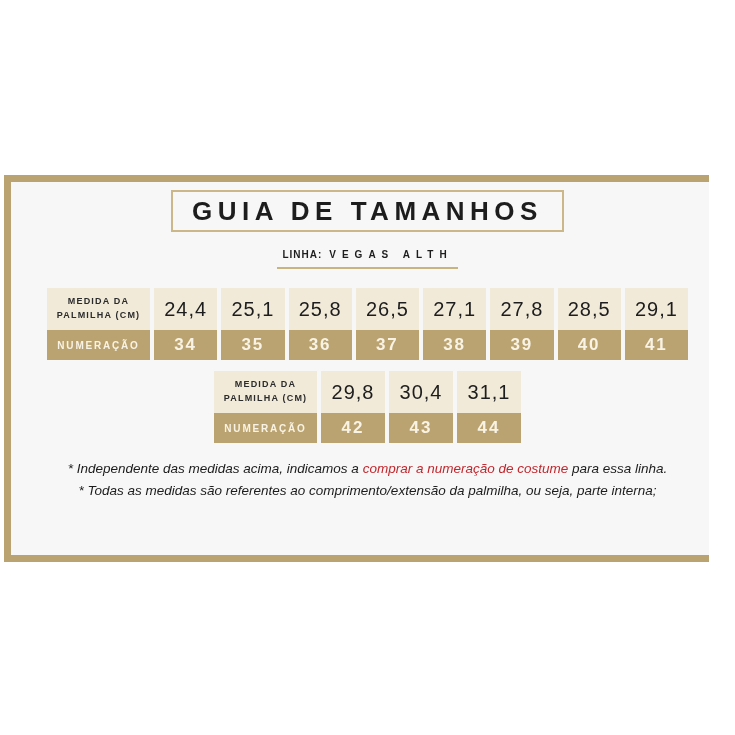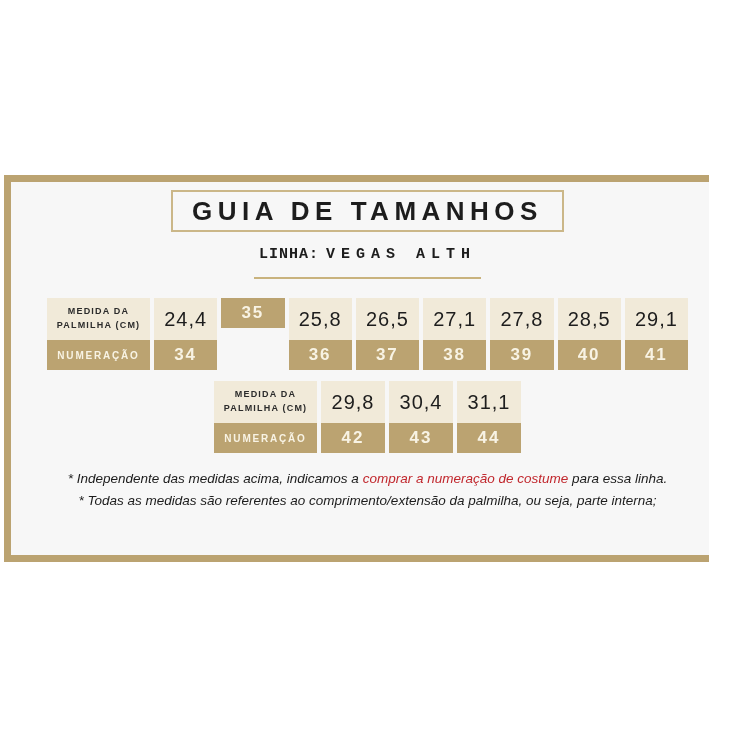--- a/index.html
+++ b/index.html
@@ -31,25 +31,24 @@
     font-size:26px; font-weight:bold;
     letter-spacing:5.5px;
     color:var(--text-dark, #1d1d1d);
     white-space:nowrap;
   }
 
   .subtitle-wrap { text-align:center; margin-top:12px; }
   .subtitle {
     display:inline-block;
     border-bottom:2px solid var(--underline, #c9b37e);
-    padding:0 5px 14px;
-    font-weight:bold; font-size:15px;
+    padding:0 5px 7px;
+    font-weight:bold; font-size:10px;
     color:var(--text-dark, #1d1d1d);
     white-space:nowrap;
-    font-family:Liberation Mono, monospace;
   }
   .subtitle-prefix { letter-spacing:1px; margin-right:7px; }
   .subtitle-value { letter-spacing:6px; }
 
   .size-table { display:flex; column-gap:4px; margin-left:auto; margin-right:auto; }
   .table-1 { width:641px; margin-top:19px; }
   .table-2 { width:307px; margin-top:11px; }
 
   .col { display:flex; flex-direction:column; }
   .label-col { width:103px; flex:none; }
@@ -108,20 +107,21 @@
         <div class="col label-col">
           <div class="cell top label-top">MEDIDA DA
 PALMILHA (CM)</div>
           <div class="cell bottom label-bottom">NUMERAÇÃO</div>
         </div>
         <div class="col value-col">
           <div class="cell top value-top">24,4</div>
           <div class="cell bottom value-bottom">34</div>
         </div>
         <div class="col value-col">
+          <div class="cell top value-top">25,1</div>
           <div class="cell bottom value-bottom">35</div>
         </div>
         <div class="col value-col">
           <div class="cell top value-top">25,8</div>
           <div class="cell bottom value-bottom">36</div>
         </div>
         <div class="col value-col">
           <div class="cell top value-top">26,5</div>
           <div class="cell bottom value-bottom">37</div>
         </div>

